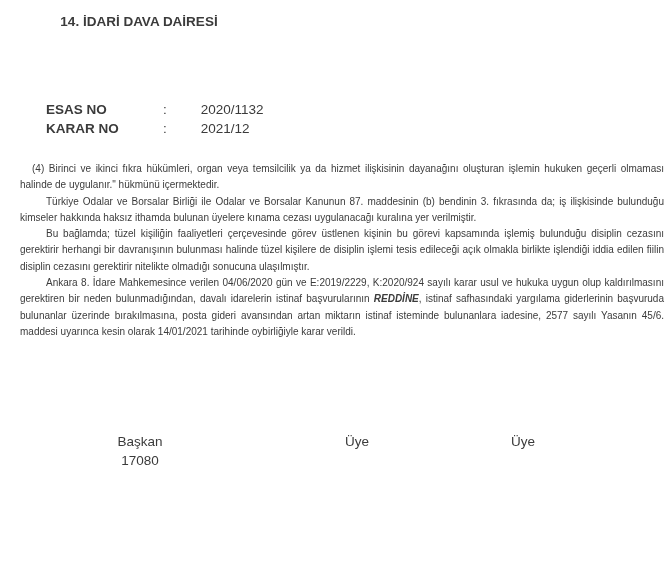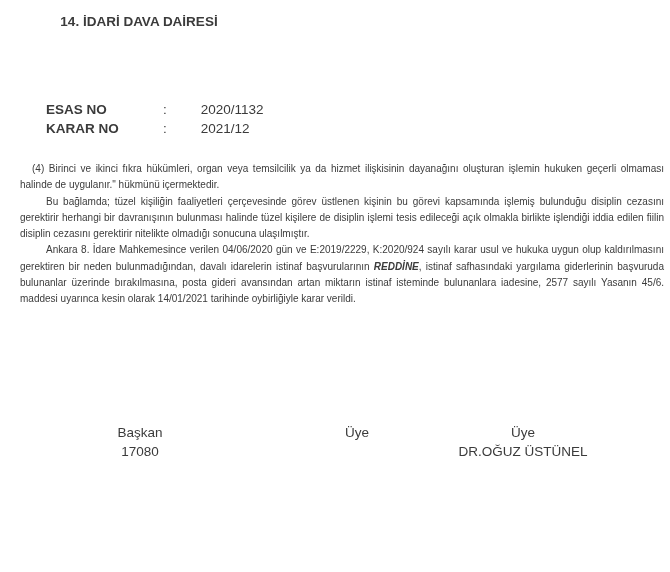--- a/index.html
+++ b/index.html
@@ -54,21 +54,21 @@
   .para {
     margin: 0;
     text-indent: 26px;
   }
   .para.first {
     text-indent: 12px;
   }
   .bold-keyword { font-weight: bold; font-style: italic; }
   .sig-col {
     position: absolute;
-    top: 423px;
+    top: 432px;
     width: 200px;
     text-align: center;
     font-size: 13.5px;
     line-height: 19.3px;
     white-space: nowrap;
   }
   .sig-col.c1 { left: 40px; }
   .sig-col.c2 { left: 257px; }
   .sig-col.c3 { left: 423px; }
 </style>
@@ -89,31 +89,31 @@
     </div>
     <div class="case-row">
       <span class="case-label">KARAR NO</span>
       <span class="case-sep">:</span>
       <span class="case-value">2021/12</span>
     </div>
   </div>
 
   <div class="body-text">
     <p class="para first">(4) Birinci ve ikinci fıkra hükümleri, organ veya temsilcilik ya da hizmet ilişkisinin dayanağını oluşturan işlemin hukuken geçerli olmaması halinde de uygulanır." hükmünü içermektedir.</p>
+    <p class="para">Türkiye Odalar ve Borsalar Birliği ile Odalar ve Borsalar Kanunun 87. maddesinin (b) bendinin 3. fıkrasında da; iş ilişkisinde bulunduğu kimseler hakkında haksız ithamda bulunan üyelere kınama cezası uygulanacağı kuralına yer verilmiştir.</p>
     <p class="para">Bu bağlamda; tüzel kişiliğin faaliyetleri çerçevesinde görev üstlenen kişinin bu görevi kapsamında işlemiş bulunduğu disiplin cezasını gerektirir herhangi bir davranışının bulunması halinde tüzel kişilere de disiplin işlemi tesis edileceği açık olmakla birlikte işlendiği iddia edilen fiilin disiplin cezasını gerektirir nitelikte olmadığı sonucuna ulaşılmıştır.</p>
     <p class="para"><span>Ankara 8. İdare Mahkemesince verilen 04/06/2020 gün ve E:2019/2229, K:2020/924 sayılı karar usul ve hukuka uygun olup kaldırılmasını gerektiren bir neden bulunmadığından, davalı idarelerin istinaf başvurularının </span><span class="bold-keyword">REDDİNE</span><span>, istinaf safhasındaki yargılama giderlerinin başvuruda bulunanlar üzerinde bırakılmasına, posta gideri avansından artan miktarın istinaf isteminde bulunanlara iadesine, 2577 sayılı Yasanın 45/6. maddesi uyarınca kesin olarak 14/01/2021 tarihinde oybirliğiyle karar verildi.</span></p>
   </div>
 
   <div class="sig-col c1">
     <div>Başkan</div>
     <div>17080</div>
   </div>
 
   <div class="sig-col c2">
     <div>Üye</div>
   </div>
 
   <div class="sig-col c3">
     <div>Üye</div>
-    <div>DR.OĞUZ ÜSTÜNEL</div>
   </div>
 
 </div>
 
 </body></html>

